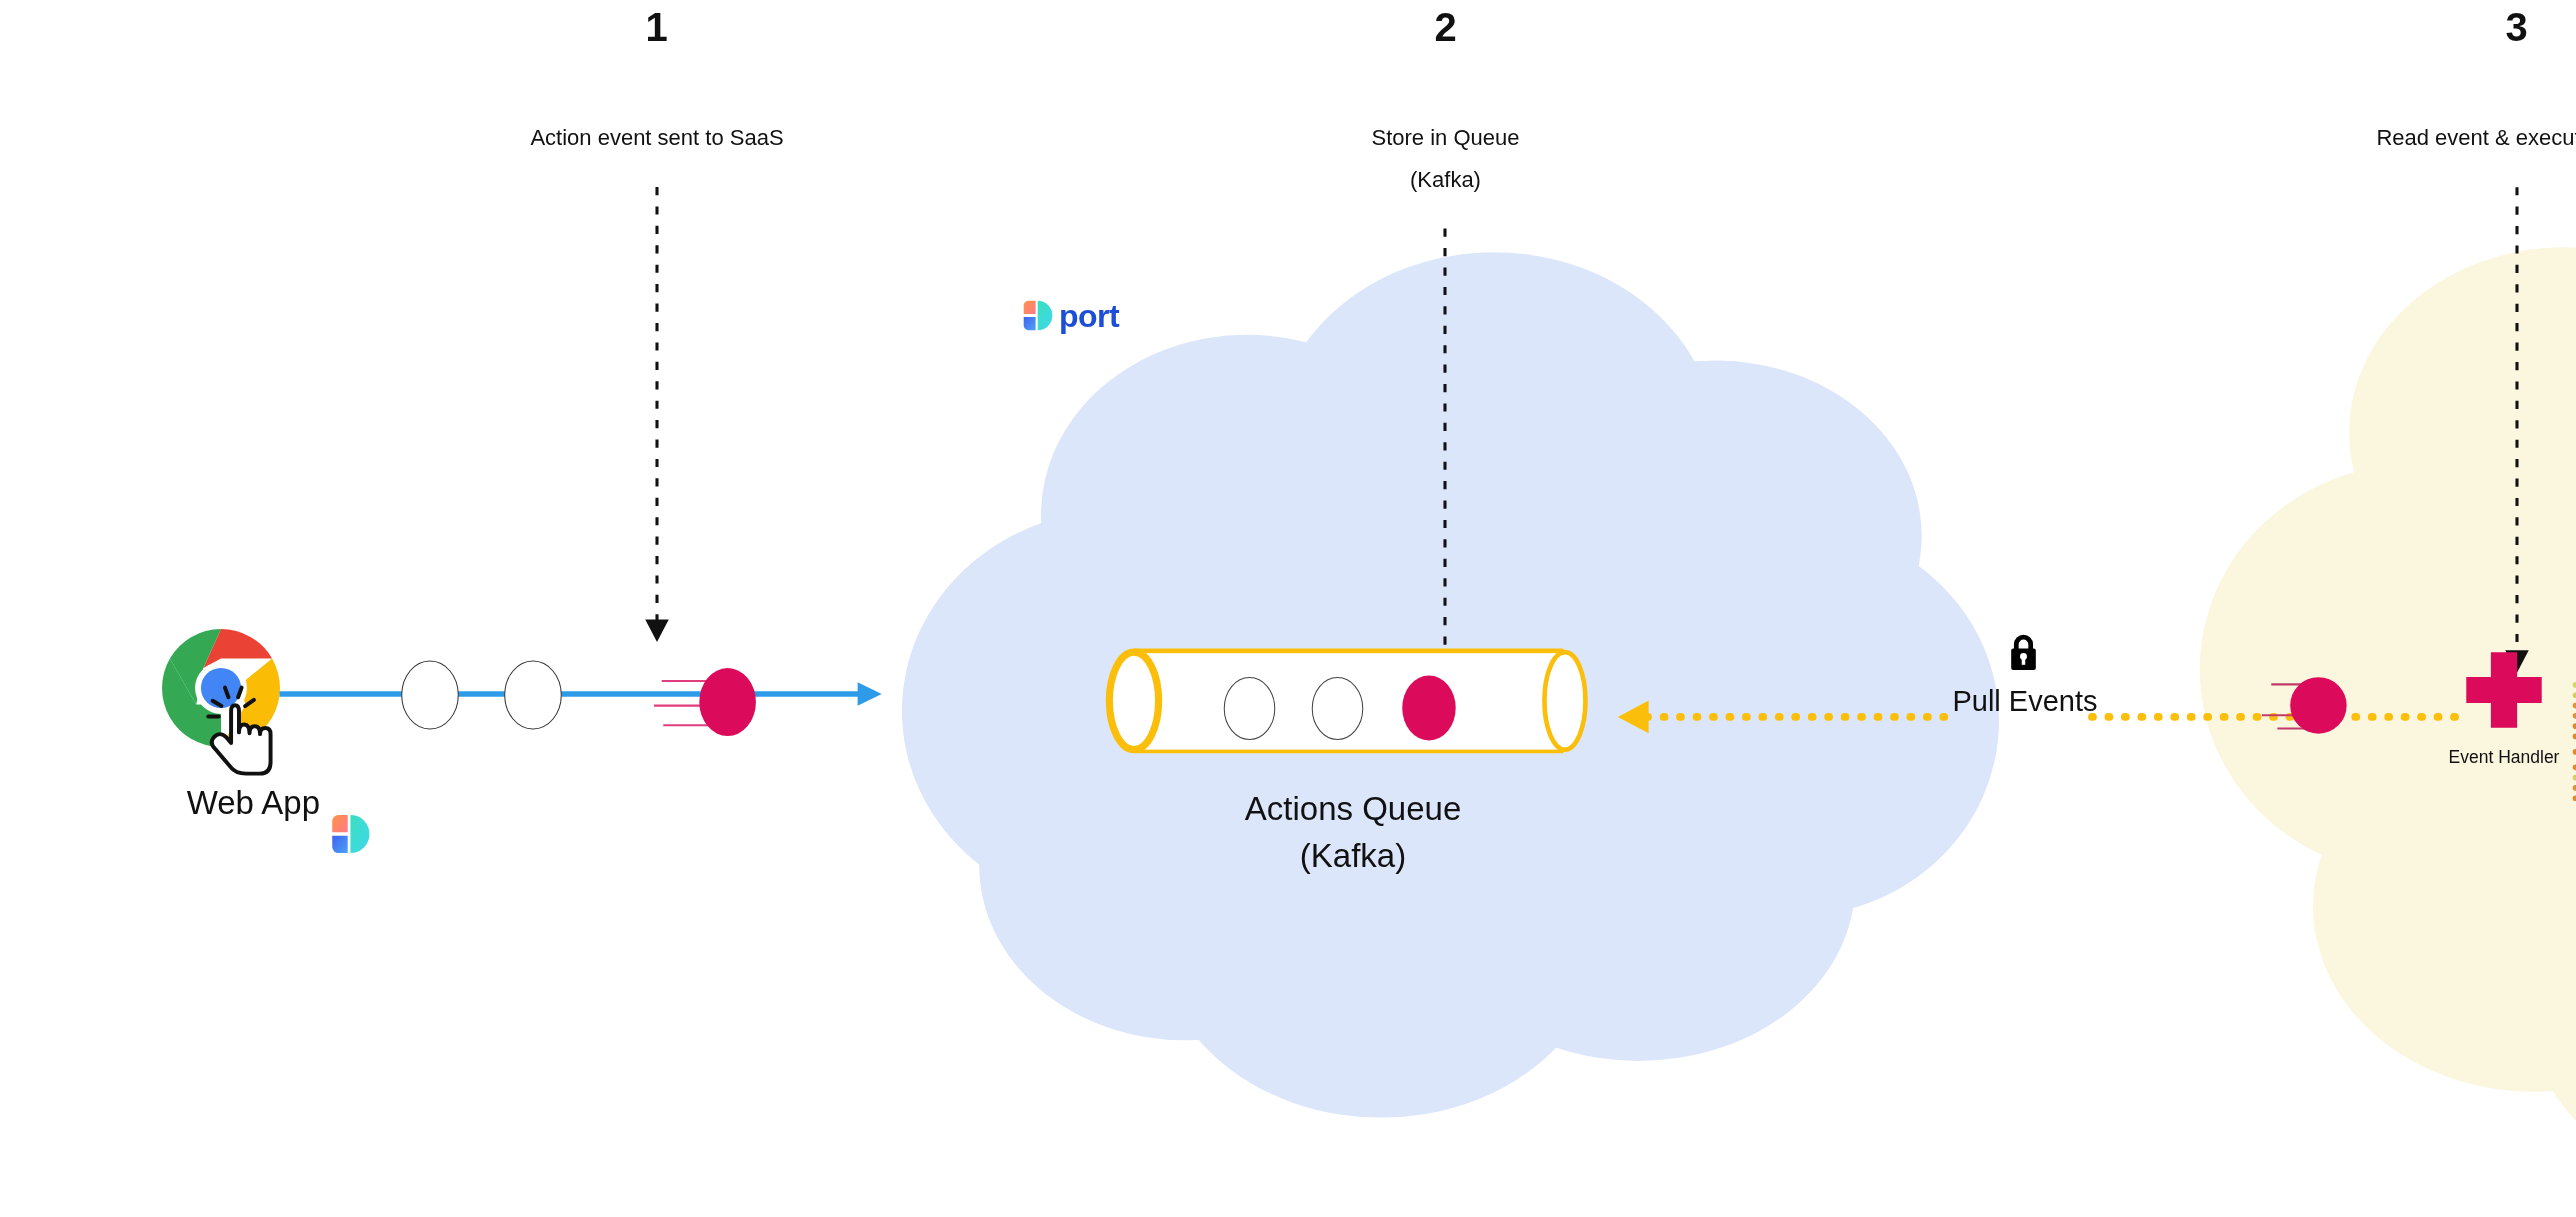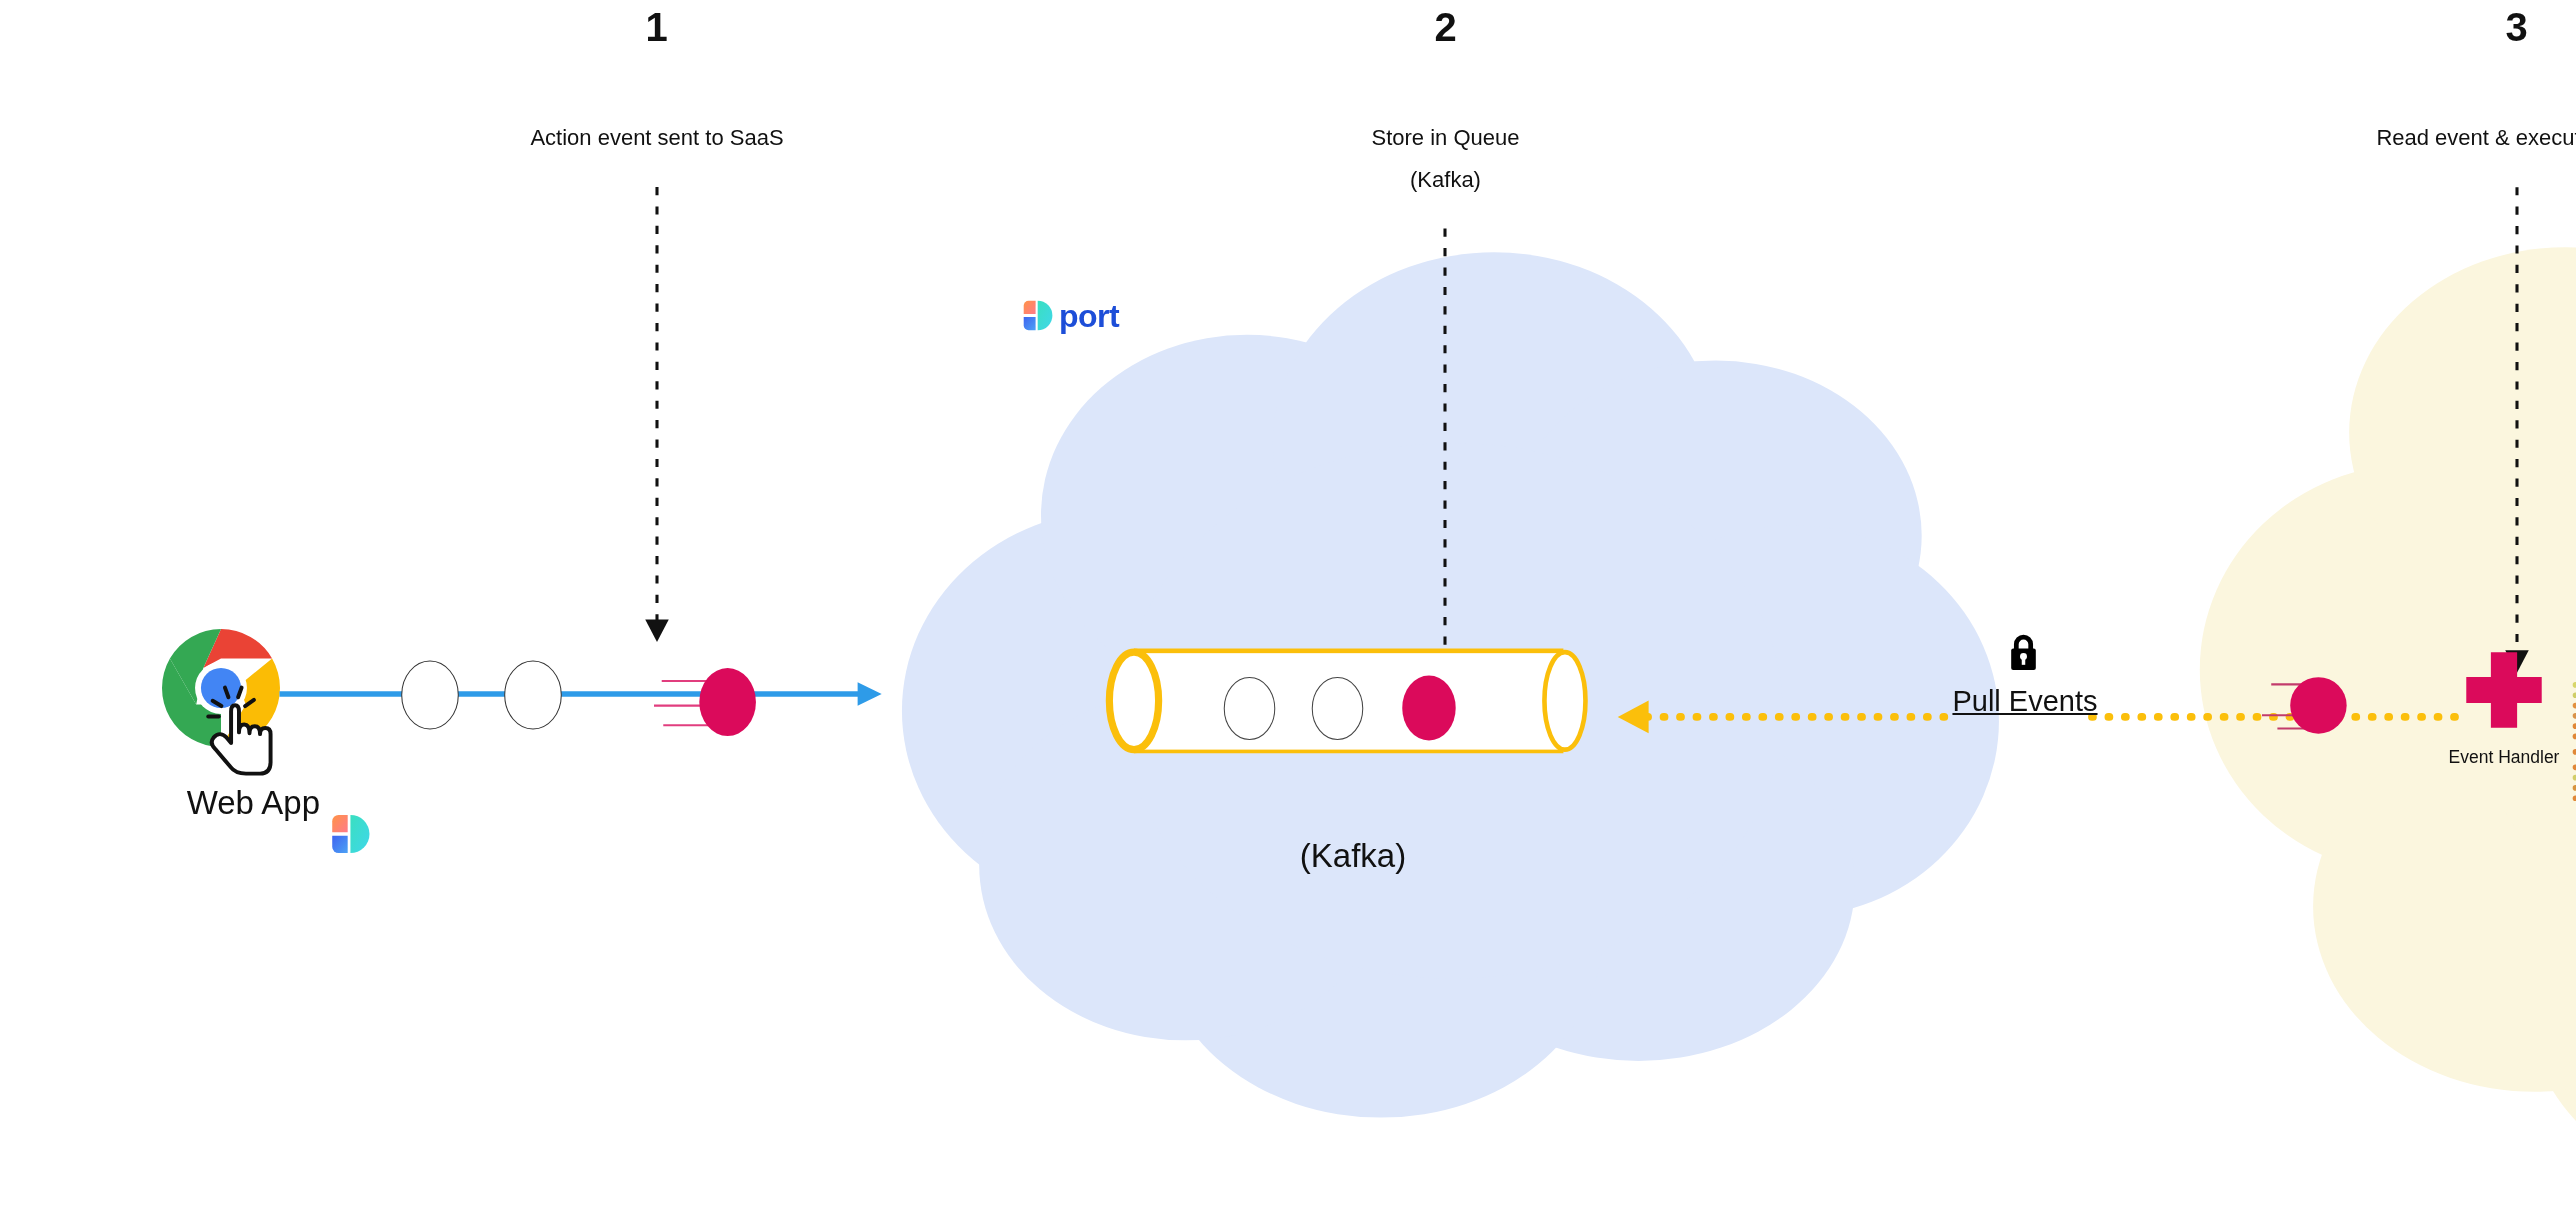--- a/index.html
+++ b/index.html
@@ -3,21 +3,21 @@
 <meta charset="utf-8">
 <style>
   html,body{margin:0;padding:0;background:#ffffff;}
   body{font-family:"Liberation Sans","DejaVu Sans",sans-serif;}
   #stage{position:relative;width:3488px;height:1217px;background:#ffffff;overflow:hidden;}
   .abs{position:absolute;}
   .step-num{font-size:40px;font-weight:bold;color:#111;text-align:center;}
   .step-cap{font-size:22px;color:#111;text-align:center;line-height:1.26;}
   .node-cap{font-size:33px;color:#111;text-align:center;line-height:1.3;}
   .small-cap{font-size:17.5px;color:#111;text-align:center;}
-  .pull-cap{font-size:29px;color:#111;text-align:center;text-decoration:underline;}
+  .pull-cap{font-size:29px;color:#111;text-align:center;}
   svg{display:block;overflow:visible;}
 </style>
 </head>
 <body>
 
 <div id="stage">
 
   <svg class="abs" style="left:0;top:0;" width="3488" height="1217" viewBox="0 0 6770 2363">
 
     <g fill="#DCE6FA">
@@ -148,20 +148,21 @@
   </svg>
   <svg class="abs" style="left:1221px;top:675px;" width="57" height="67" viewBox="0 0 110 130">
     <ellipse cx="55" cy="65" rx="49" ry="60" fill="#fff" stroke="#444" stroke-width="2"></ellipse>
   </svg>
   <svg class="abs" style="left:1309px;top:675px;" width="57" height="67" viewBox="0 0 110 130">
     <ellipse cx="55" cy="65" rx="49" ry="60" fill="#fff" stroke="#444" stroke-width="2"></ellipse>
   </svg>
   <svg class="abs" style="left:1399px;top:672px;" width="62" height="72" viewBox="0 0 120 140">
     <ellipse cx="58" cy="70" rx="52" ry="63" fill="#DB0A5B"></ellipse>
   </svg>
+  <div class="abs node-cap" style="left:1121px;top:788px;width:464px;">Actions Queue</div>
   <div class="abs node-cap" style="left:1121px;top:835px;width:464px;">(Kafka)</div>
 
   <svg class="abs" style="left:1587px;top:685px;" width="907" height="72" viewBox="0 0 1760 140">
     <line x1="115" y1="62" x2="700" y2="62" stroke="#FBBF0B" stroke-width="15" stroke-dasharray="2 30" stroke-linecap="round"></line>
     <line x1="980" y1="62" x2="1700" y2="62" stroke="#FBBF0B" stroke-width="15" stroke-dasharray="2 30" stroke-linecap="round"></line>
     <polygon points="58,62 118,30 118,94" fill="#FBBF0B"></polygon>
   </svg>
   <svg class="abs" style="left:2008px;top:633px;" width="31" height="39" viewBox="0 0 30 38">
     <path d="M8 16 V11 a7 7 0 0 1 14 0 v5" fill="none" stroke="#000" stroke-width="4.6"></path>
     <rect x="3" y="15" width="24" height="21" rx="2" fill="#000"></rect>

